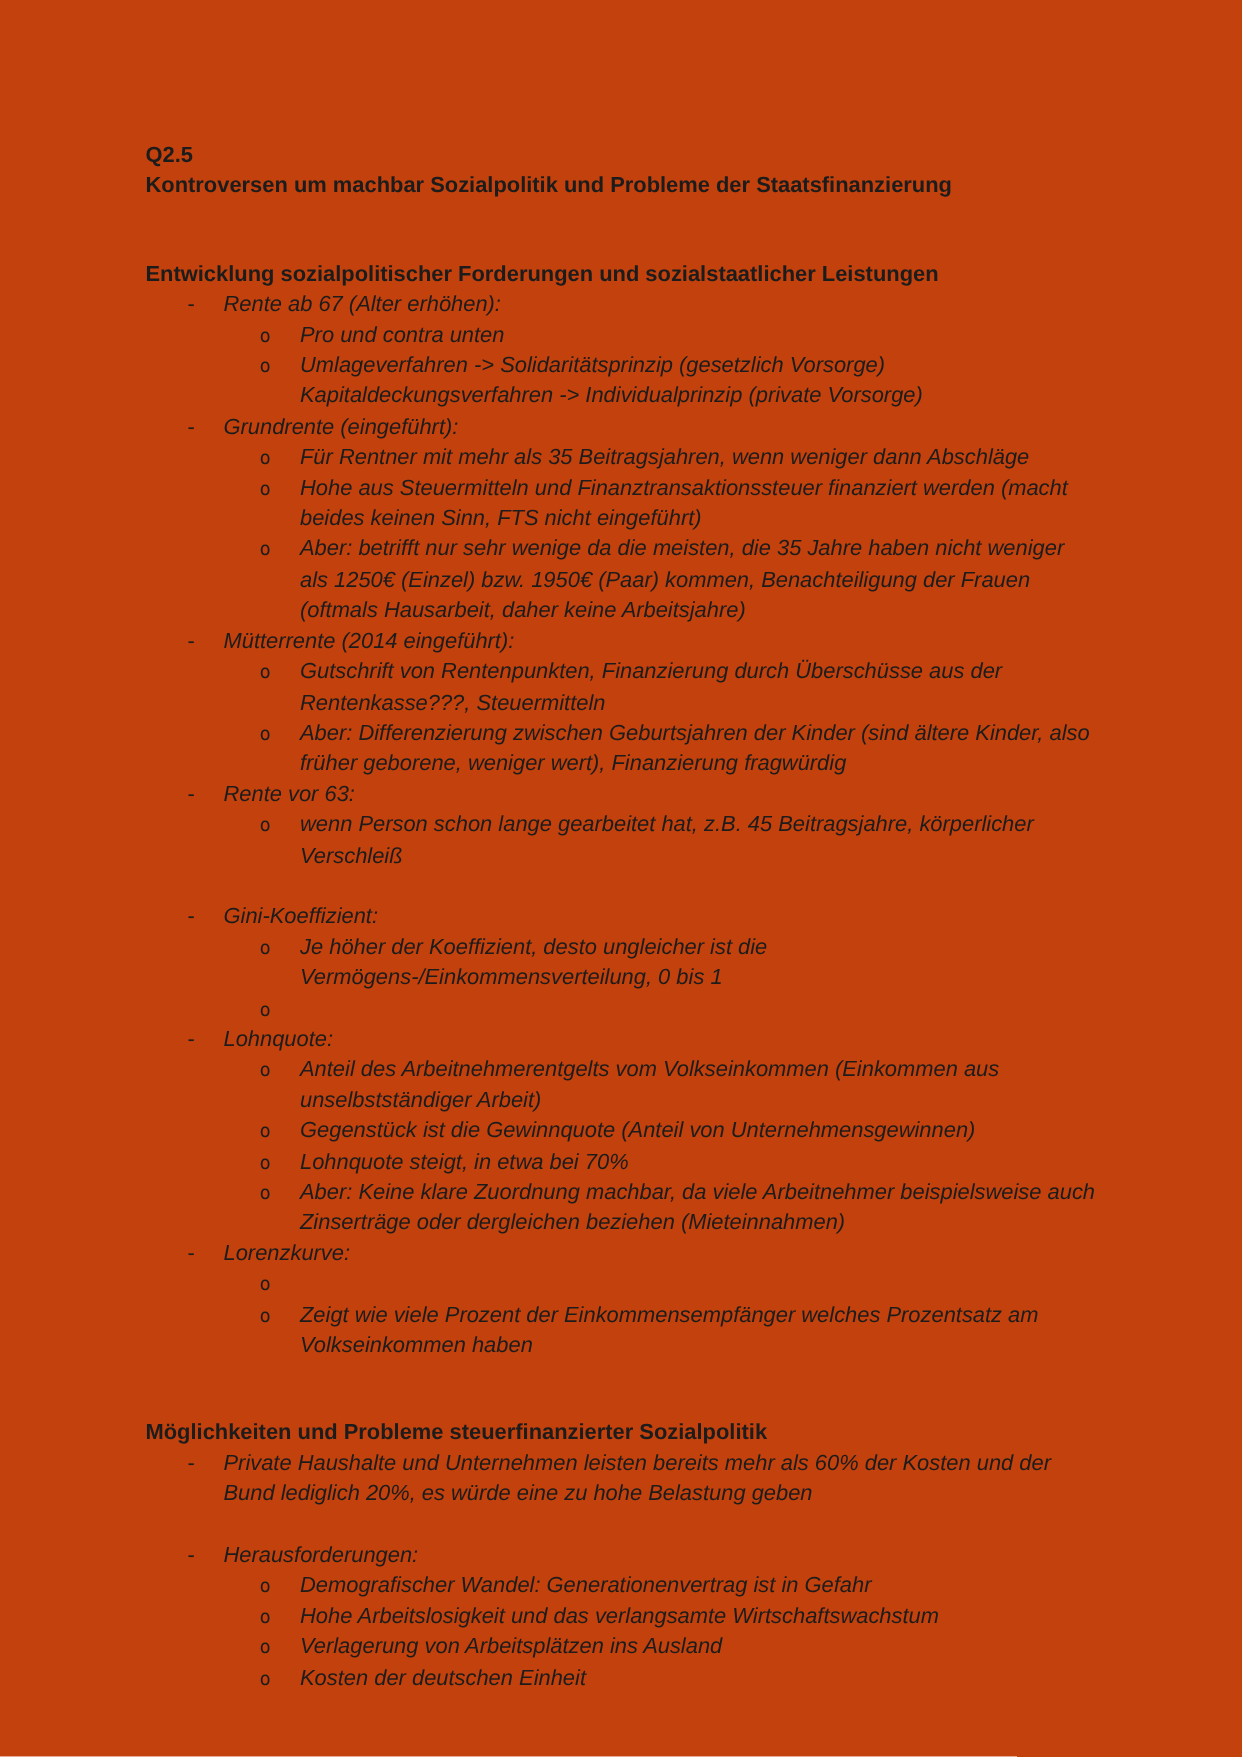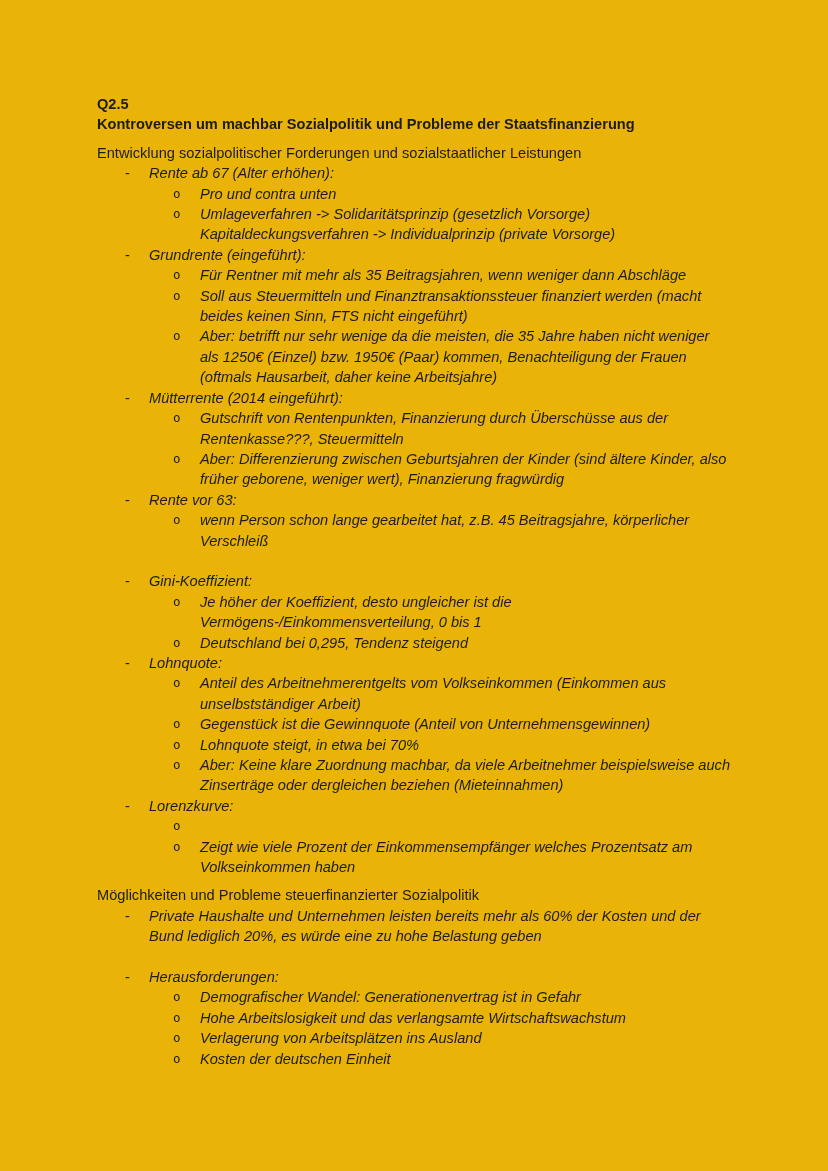--- a/index.html
+++ b/index.html
@@ -19,22 +19,22 @@
     font-family: "Liberation Sans", "DejaVu Sans", sans-serif;
     font-size: 14.6px;
     line-height: 20.4px;
     overflow: hidden;
   }
   .doc-code,
   .doc-title {
     font-weight: bold;
   }
   .doc-section .heading {
-    font-weight: normal;
-    margin-top: 8px;
+    font-weight: bold;
+    margin-top: 38px;
   }
   .li {
     display: flex;
     align-items: flex-start;
   }
   .li .marker {
     flex: none;
     text-align: left;
   }
   .li.l1 {
@@ -59,21 +59,21 @@
     min-width: 0;
     font-style: italic;
   }
   .spacer {
     height: 20.4px;
   }
 </style>
 </head>
 <body>
 
-<div class="page" style="color: rgb(28, 28, 28); background: #eab308;">
+<div class="page" style="color: rgb(28, 28, 28); background: #c2410c;">
   <div class="doc-code">Q2.5</div>
   <div class="doc-title">Kontroversen um machbar Sozialpolitik und Probleme der Staatsfinanzierung</div>
   <div id="doc-body">
       <section class="doc-section">
         <div class="heading">Entwicklung sozialpolitischer Forderungen und sozialstaatlicher Leistungen</div>
         <div class="li l1">
           <span class="marker">-</span>
           <span class="li-text">Rente ab 67 (Alter erhöhen):</span>
         </div>
         <div class="li l2">
@@ -91,21 +91,21 @@
         <div class="li l1">
           <span class="marker">-</span>
           <span class="li-text">Grundrente (eingeführt):</span>
         </div>
         <div class="li l2">
           <span class="marker">o</span>
           <span class="li-text">Für Rentner mit mehr als 35 Beitragsjahren, wenn weniger dann Abschläge</span>
         </div>
         <div class="li l2">
           <span class="marker">o</span>
-          <span class="li-text">Soll aus Steuermitteln und Finanztransaktionssteuer finanziert werden (macht beides keinen Sinn, FTS nicht eingeführt)</span>
+          <span class="li-text">Hohe aus Steuermitteln und Finanztransaktionssteuer finanziert werden (macht beides keinen Sinn, FTS nicht eingeführt)</span>
         </div>
         <div class="li l2">
           <span class="marker">o</span>
           <span class="li-text">Aber: betrifft nur sehr wenige da die meisten, die 35 Jahre haben nicht weniger als 1250€ (Einzel) bzw. 1950€ (Paar) kommen, Benachteiligung der Frauen (oftmals Hausarbeit, daher keine Arbeitsjahre)</span>
         </div>
         <div class="li l1">
           <span class="marker">-</span>
           <span class="li-text">Mütterrente (2014 eingeführt):</span>
         </div>
         <div class="li l2">
@@ -128,21 +128,20 @@
         <div class="li l1">
           <span class="marker">-</span>
           <span class="li-text">Gini-Koeffizient:</span>
         </div>
         <div class="li l2">
           <span class="marker">o</span>
           <span class="li-text">Je höher der Koeffizient, desto ungleicher ist die Vermögens-/Einkommensverteilung, 0 bis 1</span>
         </div>
         <div class="li l2">
           <span class="marker">o</span>
-          <span class="li-text">Deutschland bei 0,295, Tendenz steigend</span>
         </div>
         <div class="li l1">
           <span class="marker">-</span>
           <span class="li-text">Lohnquote:</span>
         </div>
         <div class="li l2">
           <span class="marker">o</span>
           <span class="li-text">Anteil des Arbeitnehmerentgelts vom Volkseinkommen (Einkommen aus unselbstständiger Arbeit)</span>
         </div>
         <div class="li l2">

